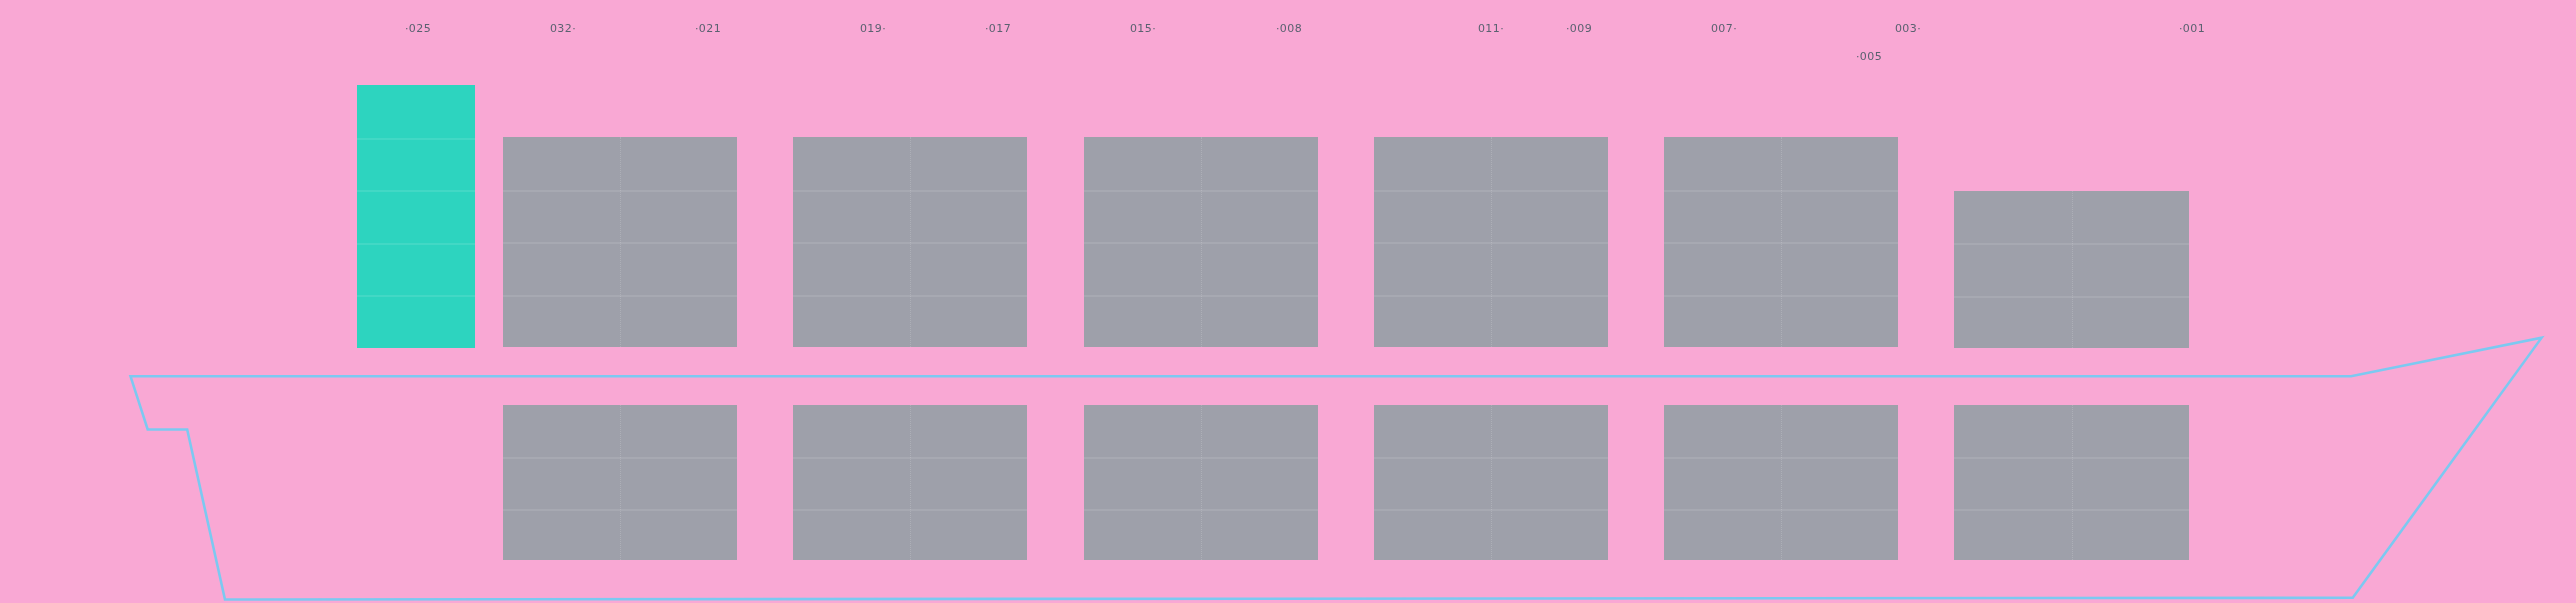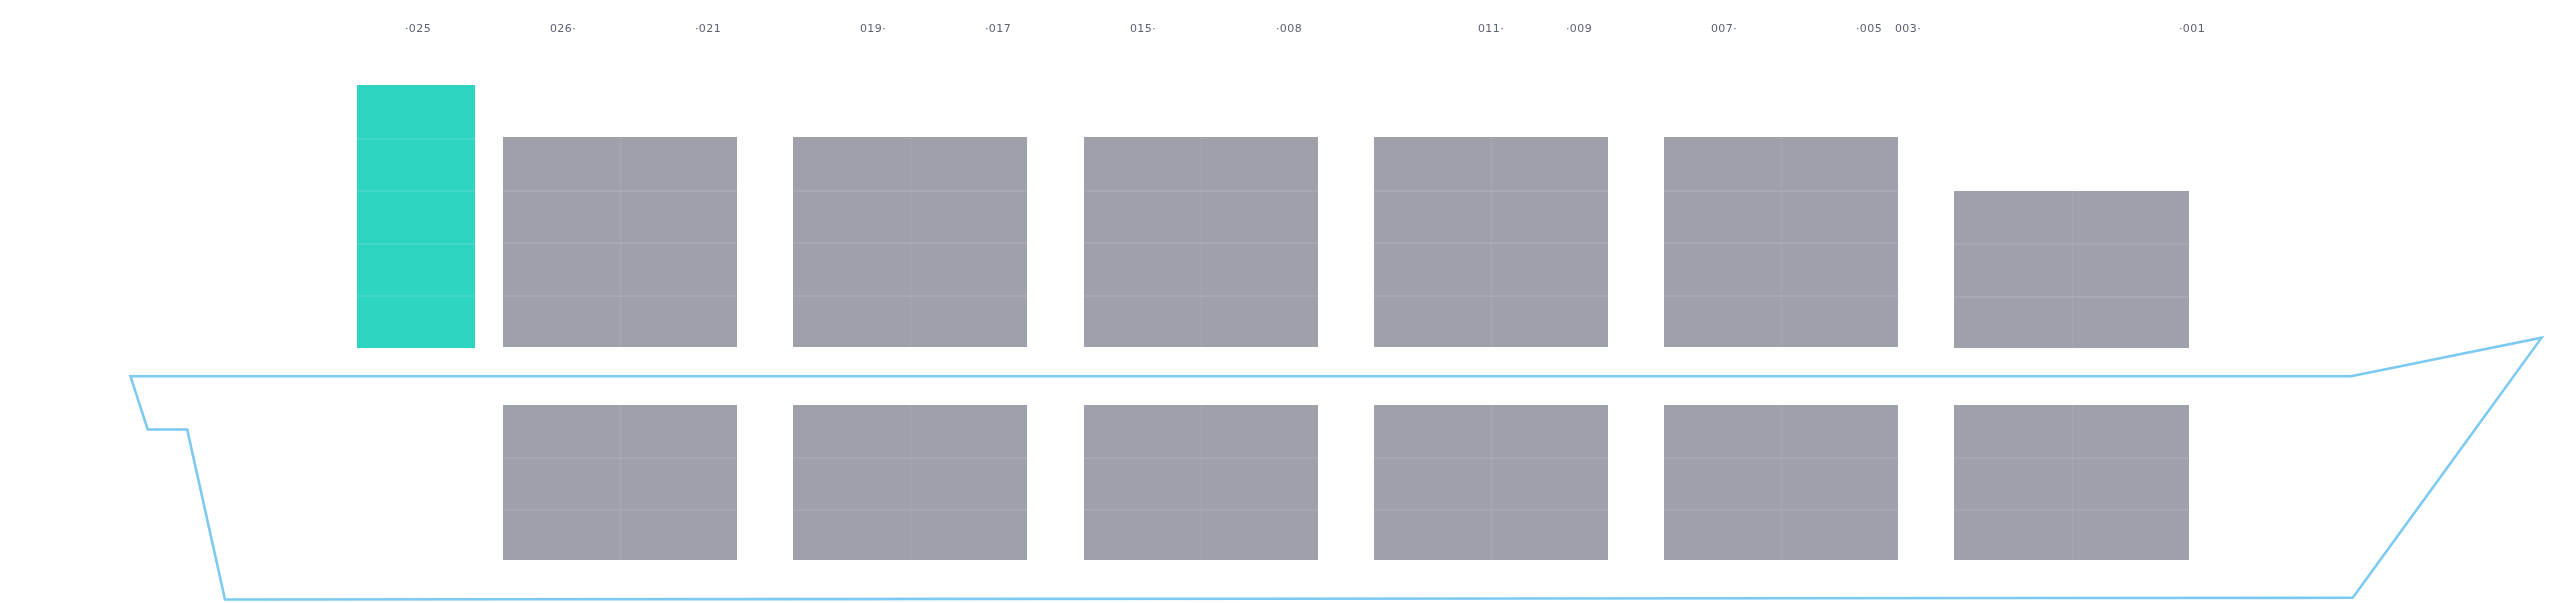--- a/index.html
+++ b/index.html
@@ -4,21 +4,21 @@
 <style>
   html, body {
     margin: 0;
     padding: 0;
     background: #000000;
   }
   #stage {
     position: relative;
     width: 2576px;
     height: 604px;
-    background: #ffffff;
+    background: #f9a8d4;
     overflow: hidden;
     font-family: "DejaVu Sans", "Liberation Sans", sans-serif;
   }
   #hull-svg {
     position: absolute;
     left: 0;
     top: 0;
   }
   .bay-label {
     position: absolute;
@@ -51,30 +51,30 @@
 </style>
 </head>
 <body>
 
 <div id="stage">
   <svg id="hull-svg" width="2576" height="604" viewBox="0 0 3000 703">
     <polygon id="hull-polygon" fill="none" stroke-linejoin="miter" points="152,438 2738,438 2960,393 2740,696 262,698 218,500 172,500" stroke="#7cc9f1" stroke-width="3"></polygon>
   </svg>
   <div id="labels-layer">
       <span class="bay-label" style="left: 418px; color: rgb(90, 97, 112);">·025</span>
-      <span class="bay-label" style="left: 563px; color: rgb(90, 97, 112);">026·</span>
+      <span class="bay-label" style="left: 563px; color: rgb(90, 97, 112);">032·</span>
       <span class="bay-label" style="left: 708px; color: rgb(90, 97, 112);">·021</span>
       <span class="bay-label" style="left: 853px; color: rgb(90, 97, 112); margin-left: 20px;">019·</span>
       <span class="bay-label" style="left: 998px; color: rgb(90, 97, 112);">·017</span>
       <span class="bay-label" style="left: 1143px; color: rgb(90, 97, 112);">015·</span>
       <span class="bay-label" style="left: 1289px; color: rgb(90, 97, 112);">·008</span>
       <span class="bay-label" style="left: 1491px; color: rgb(90, 97, 112);">011·</span>
       <span class="bay-label" style="left: 1579px; color: rgb(90, 97, 112);">·009</span>
       <span class="bay-label" style="left: 1724px; color: rgb(90, 97, 112);">007·</span>
-      <span class="bay-label" style="left: 1869px; color: rgb(90, 97, 112);">·005</span>
+      <span class="bay-label" style="left: 1869px; color: rgb(90, 97, 112); margin-top: 28px;">·005</span>
       <span class="bay-label" style="left: 1908px; color: rgb(90, 97, 112);">003·</span>
       <span class="bay-label" style="left: 2160px; color: rgb(90, 97, 112); margin-left: 32px;">·001</span>
     </div>
   <div id="blocks-layer">
       <div class="block" id="bay-025-above" style="left: 357px; top: 85px; width: 118px; height: 263px; background: rgb(45, 212, 191);">
         <div class="tier-line" style="top: 53px; background: rgba(255, 255, 255, 0.1);"></div>
         <div class="tier-line" style="top: 105px; background: rgba(255, 255, 255, 0.1);"></div>
         <div class="tier-line" style="top: 158px; background: rgba(255, 255, 255, 0.1);"></div>
         <div class="tier-line" style="top: 210px; background: rgba(255, 255, 255, 0.1);"></div>
       </div>

